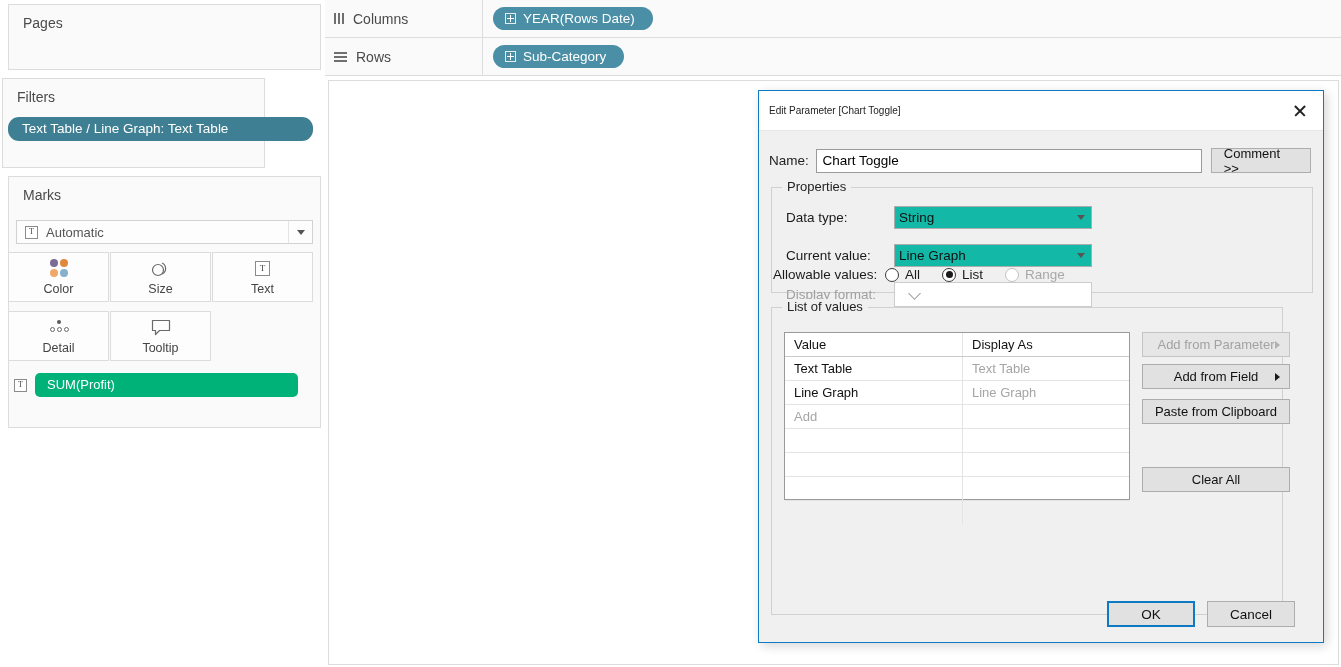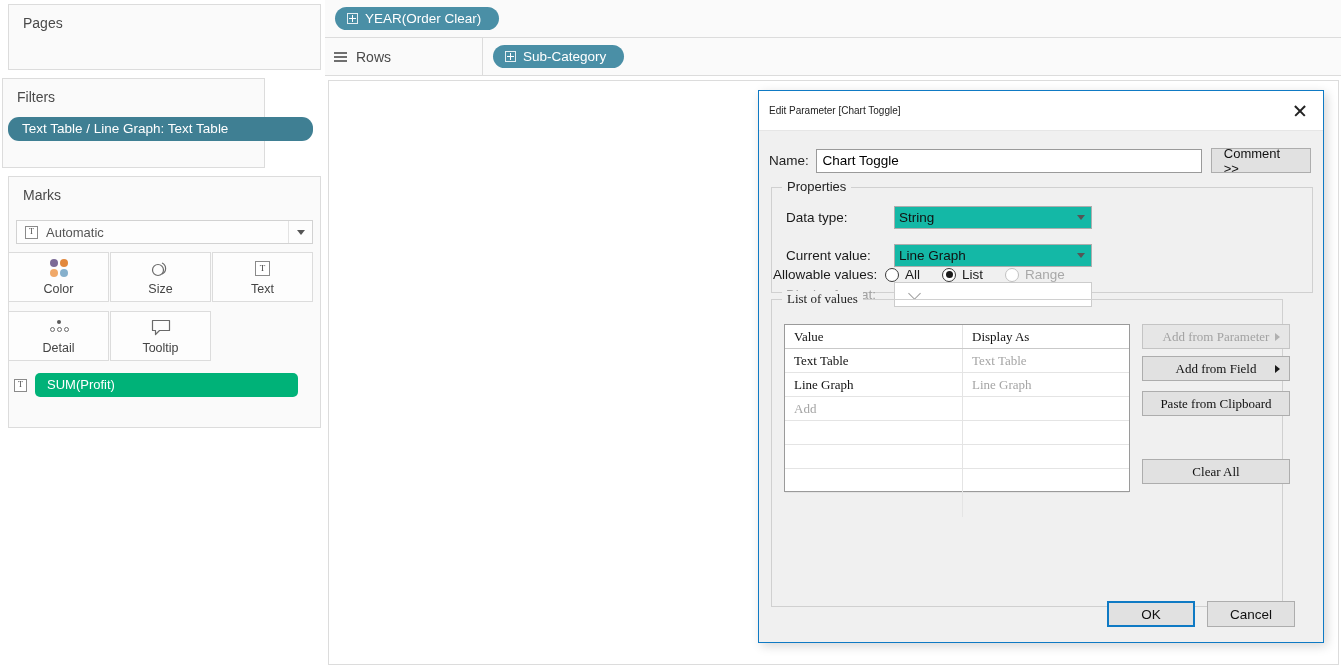--- a/index.html
+++ b/index.html
@@ -169,21 +169,21 @@
   .radio-wrap { display:flex; align-items:center; margin-left:4px; }
   .radio {
     width:14px;height:14px;border-radius:50%;border:1.4px solid #3a3a3a;background:#fff;
     display:inline-flex;align-items:center;justify-content:center;margin-right:6px;
   }
   .radio.checked:after{content:"";width:7px;height:7px;border-radius:50%;background:#1a1a1a;display:block;}
   .radio.disabled{border-color:#c2c2c2;}
   .radio-label { font-size:13.5px; color:#1a1a1a; margin-right:18px; }
   .radio-label.disabled { color:#a8a8a8; }
 
-  #list-group { left:12px; top:168px; width:512px; height:308px;font-family:Liberation Serif, serif; }
+  #list-group { left:12px; top:176px; width:512px; height:308px; }
 
   #values-table {
     position:absolute; left:12px; top:24px; width:346px; height:168px;
     background:#ffffff; border:1px solid #9a9a9a;
   }
   .vt-row { display:flex; height:24px; border-bottom:1px solid #e4e4e4; }
   .vt-row:last-child { border-bottom:none; }
   .vt-cell { padding-left:9px; display:flex; align-items:center; font-size:13px; color:#111; }
   .vt-cell.c1 { width:178px; border-right:1px solid #e4e4e4; }
   .vt-cell.c2 { flex:1; }
@@ -291,24 +291,32 @@
     <span class="mb-label">Tooltip</span>
   </div>
 
   <div id="sumprofit-row">
     <span class="t-badge">T</span>
     <span class="pill pill-green" style="width:263px;height:24px;line-height:24px;">SUM(Profit)</span>
   </div>
 </div>
 
 <div id="shelf-columns">
+  <div class="shelf-label-box">
+    <span class="icon-cols">
+      <span style="height:11px"></span>
+        <span style="height:11px"></span>
+        <span style="height:11px"></span>
+    </span>
+    <span class="sl-text">Columns</span>
+  </div>
   <div class="shelf-pill-area">
     <span class="shelf-pill">
       <span class="plus-box"></span>
-      <span>YEAR(Order Clear)</span>
+      <span>YEAR(Rows Date)</span>
     </span>
   </div>
 </div>
 
 <div id="shelf-rows">
   <div class="shelf-label-box">
     <span class="icon-rows">
       <span></span>
         <span></span>
         <span></span>

